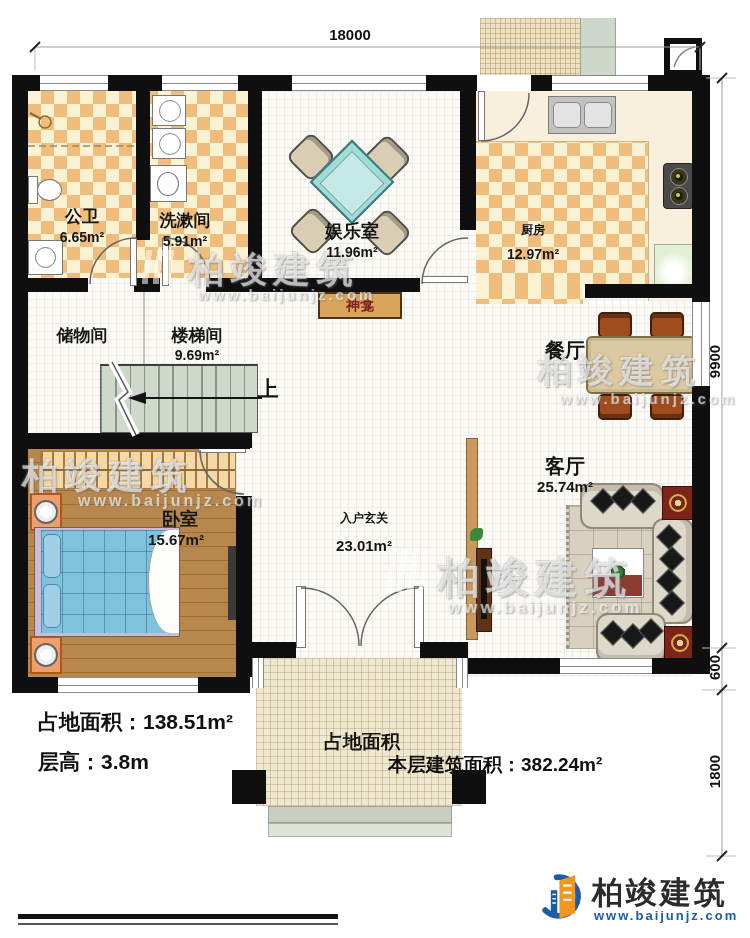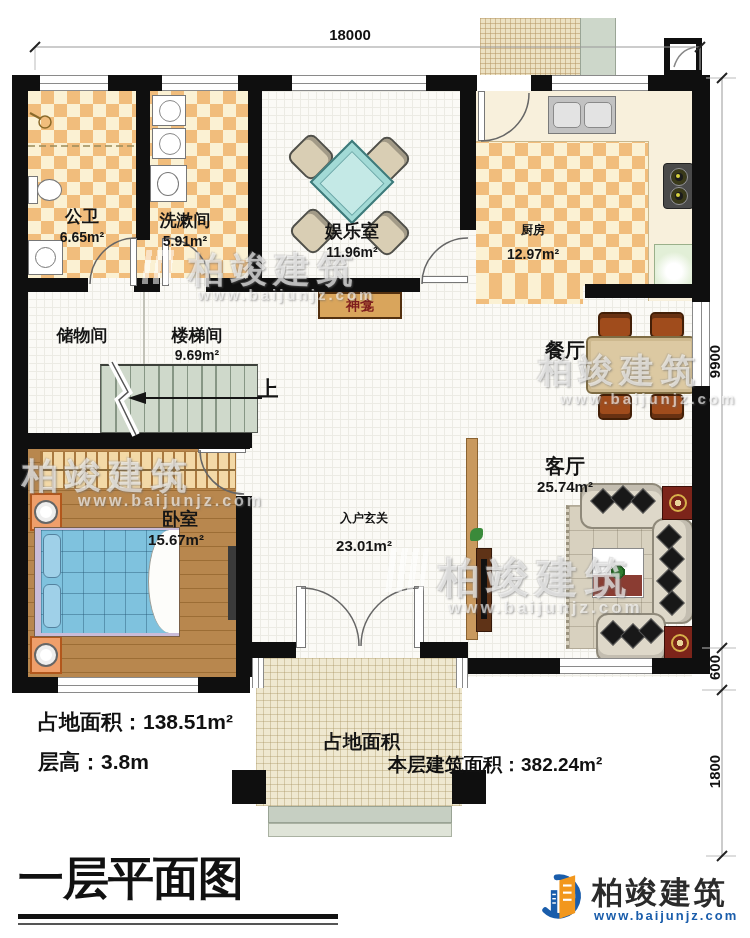--- a/index.html
+++ b/index.html
@@ -291,21 +291,20 @@
   <div class="statline" style="left:38px;top:708px">
     <span>占地面积：</span><span class="v">138.51m²</span>
   </div>
   <div class="statline" style="left:38px;top:748px">
     <span>层高：</span><span class="v">3.8m</span>
   </div>
   <div class="statline" style="left:388px;top:752px;font-size:19px">
     <span>本层建筑面积：</span><span class="v">382.24m²</span>
   </div>
 
-  <div class="abs" style="left:18px;top:848px;font-size:46px;font-weight:bold;color:#111;letter-spacing:-1px;white-space:nowrap">一层平面图</div>
   <div class="abs" style="left:18px;top:914px;width:320px;height:5px;background:#111"></div>
   <div class="abs" style="left:18px;top:923px;width:320px;height:2px;background:#555"></div>
 
   <div class="abs" style="left:538px;top:870px;width:200px;height:60px">
     <svg width="50" height="56" viewBox="0 0 70 78" class="abs" style="left:0;top:0">
       <path d="M 10 56 A 27 27 0 1 0 26 10" fill="none" stroke="#1a5dab" stroke-width="8" stroke-linecap="round"></path>
       <polygon points="30,14 52,7 52,60 30,68" fill="#f2971d"></polygon>
       <rect x="35" y="20" width="12" height="3" fill="#fff"></rect>
       <rect x="35" y="30" width="12" height="3" fill="#fff"></rect>
       <rect x="35" y="40" width="12" height="3" fill="#fff"></rect>

